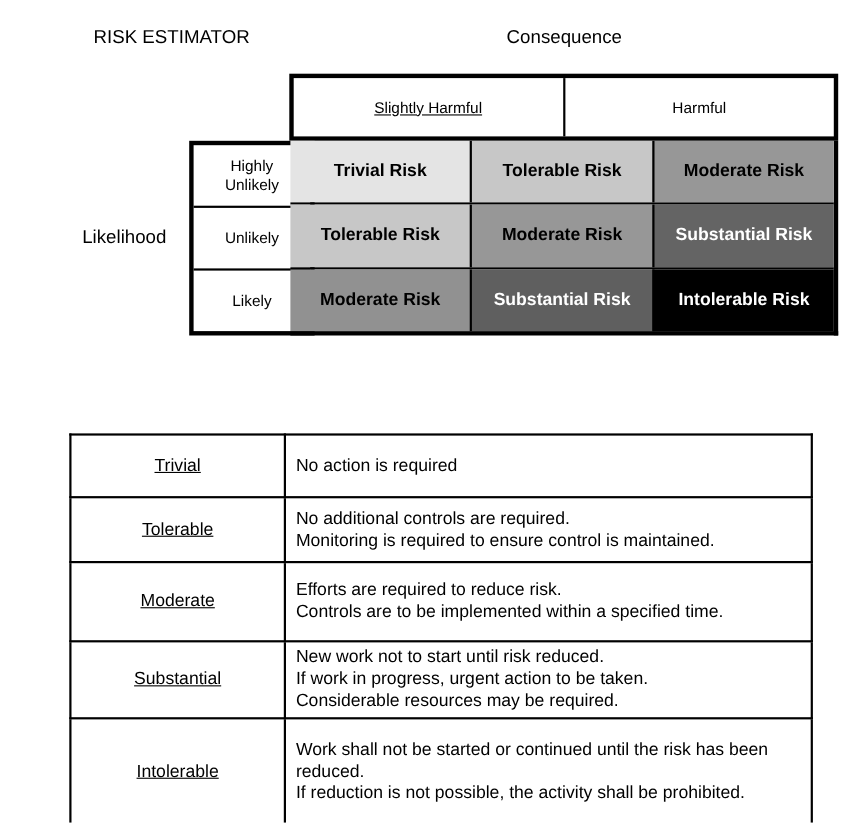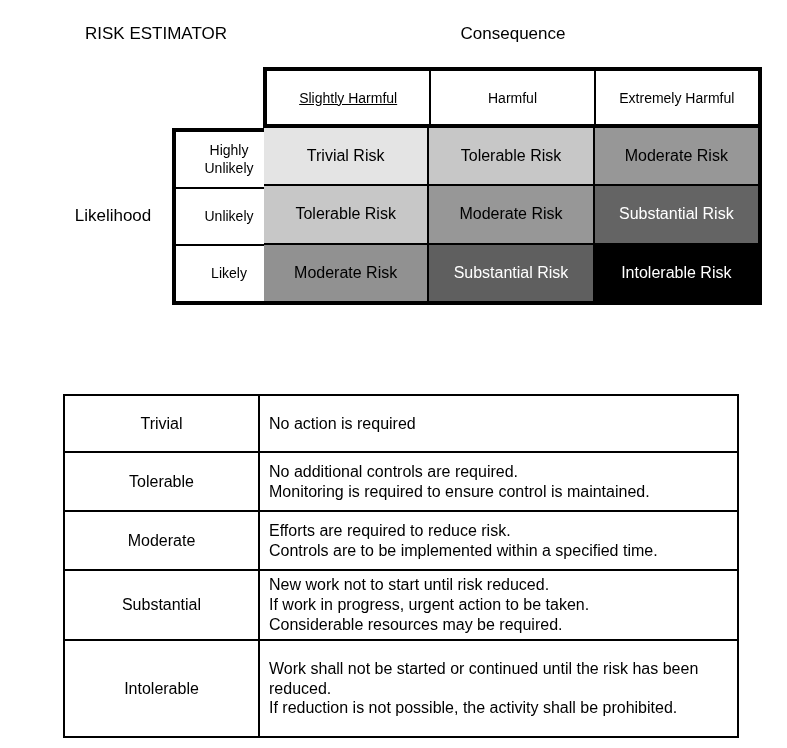--- a/index.html
+++ b/index.html
@@ -28,47 +28,46 @@
   .lik-cell:first-child{border-top:none;}
 
   .grid{
     position:absolute;left:264px;top:128px;width:498px;height:177px;
     border-right:4px solid #000;border-bottom:4px solid #000;box-sizing:border-box;
     display:flex;flex-direction:column;
   }
   .grid-row{flex:1;display:flex;min-height:0;}
   .grid-row + .grid-row{border-top:2px solid #000;}
   .risk-cell{flex:1;display:flex;align-items:center;justify-content:center;
-    font-size:16px;font-weight:normal;border-left:2px solid #000;}
+    font-size:16px;font-weight:bold;border-left:2px solid #000;}
   .risk-cell:first-child{border-left:none;}
 
   .note{position:absolute;left:33px;top:357px;font-size:16px;}
 
   table.resp{position:absolute;left:63px;top:394px;width:676px;border-collapse:collapse;table-layout:fixed;}
   table.resp td{border:2px solid #000;font-size:16px;vertical-align:middle;box-sizing:border-box;}
-  td.lvl{width:195px;text-align:center;}
+  td.lvl{width:195px;text-align:center;text-decoration:underline;}
   td.desc{padding:4px 9px;white-space:pre-line;line-height:1.24;margin-left:40px;}
   tr.r1{height:57px}
   tr.r2{height:59px}
-  tr.r3{height:59px}
+  tr.r3{height:72px}
   tr.r4{height:70px}
   tr.r5{height:97px}
 </style>
 </head>
 <body>
 
 <div class="canvas">
 
   <div class="page-title">RISK ESTIMATOR</div>
   <div class="cons-axis">Consequence</div>
 
   <div class="cons-header">
     <div class="cons-cell">Slightly Harmful</div>
     <div class="cons-cell">Harmful</div>
-    <div class="cons-cell">Extremely Harmful</div>
   </div>
 
   <div class="lik-axis">Likelihood</div>
 
   <div class="lik-col">
     <div class="lik-cell">Highly
 Unlikely</div>
     <div class="lik-cell">Unlikely</div>
     <div class="lik-cell">Likely</div>
   </div>

